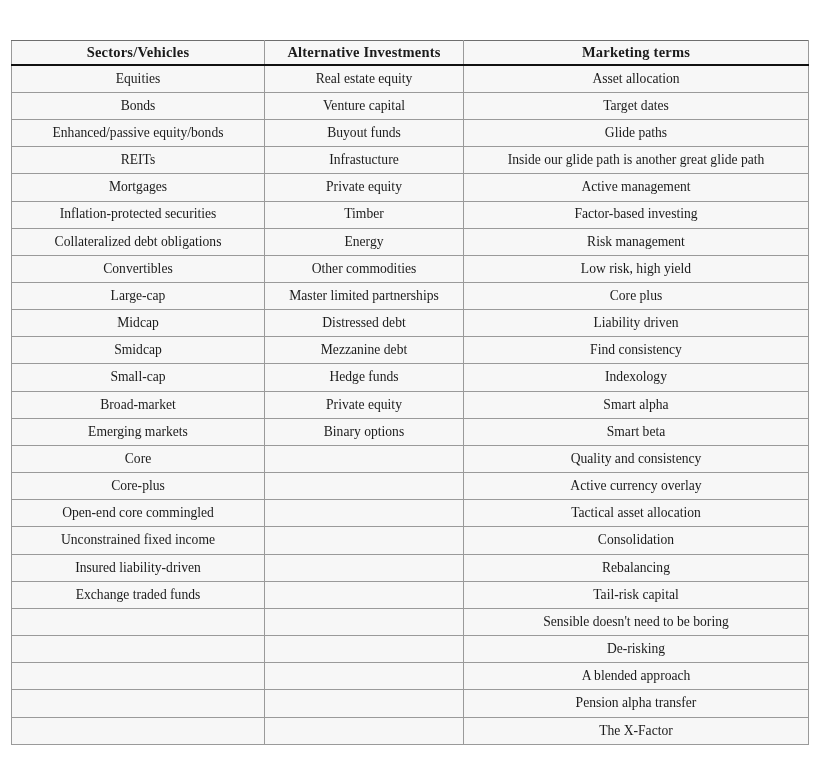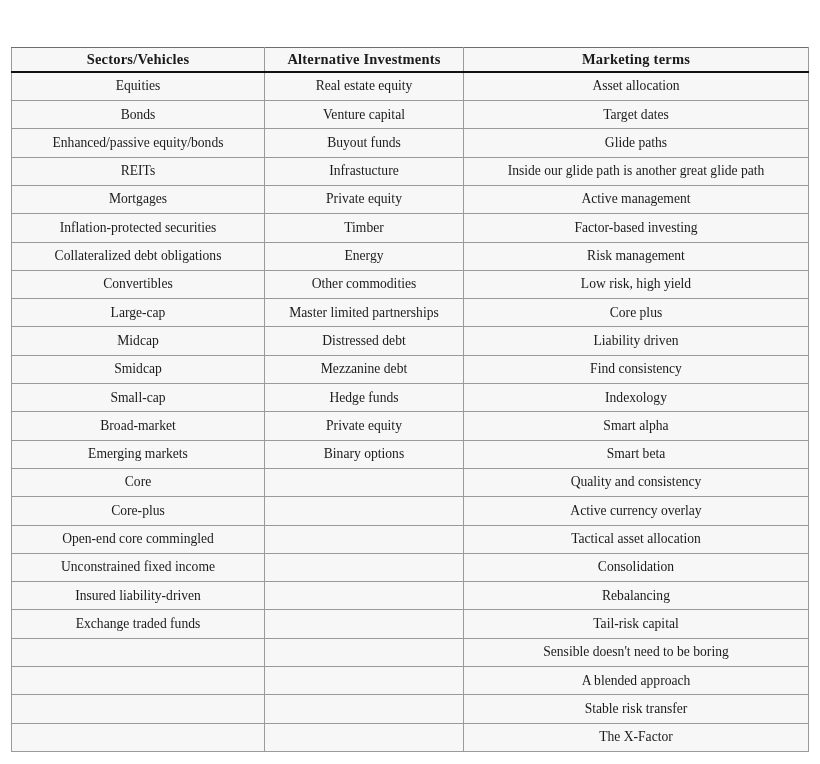--- a/index.html
+++ b/index.html
@@ -16,21 +16,21 @@
   }
   #page {
     position: relative;
     width: 820px;
     height: 764px;
     background: #ffffff;
   }
   #table-wrap {
     position: absolute;
     left: 11px;
-    top: 47px;
+    top: 40px;
     width: 798px;
     height: 705px;
     box-sizing: border-box;
   }
   table.terms {
     width: 798px;
     height: 705px;
     border-collapse: collapse;
     table-layout: fixed;
     background: #f7f7f7;
@@ -193,26 +193,31 @@
             <td class="sep-l">Tail-risk capital</td>
           </tr>
           <tr>
             <td class="empty"></td>
             <td class="sep-l empty"></td>
             <td class="sep-l">Sensible doesn't need to be boring</td>
           </tr>
           <tr>
             <td class="empty"></td>
             <td class="sep-l empty"></td>
+            <td class="sep-l">De-risking</td>
+          </tr>
+          <tr>
+            <td class="empty"></td>
+            <td class="sep-l empty"></td>
             <td class="sep-l">A blended approach</td>
           </tr>
           <tr>
             <td class="empty"></td>
             <td class="sep-l empty"></td>
-            <td class="sep-l">Stable risk transfer</td>
+            <td class="sep-l">Pension alpha transfer</td>
           </tr>
           <tr>
             <td class="empty"></td>
             <td class="sep-l empty"></td>
             <td class="sep-l">The X-Factor</td>
           </tr>
         </tbody>
     </table>
   </div>
 </div>

